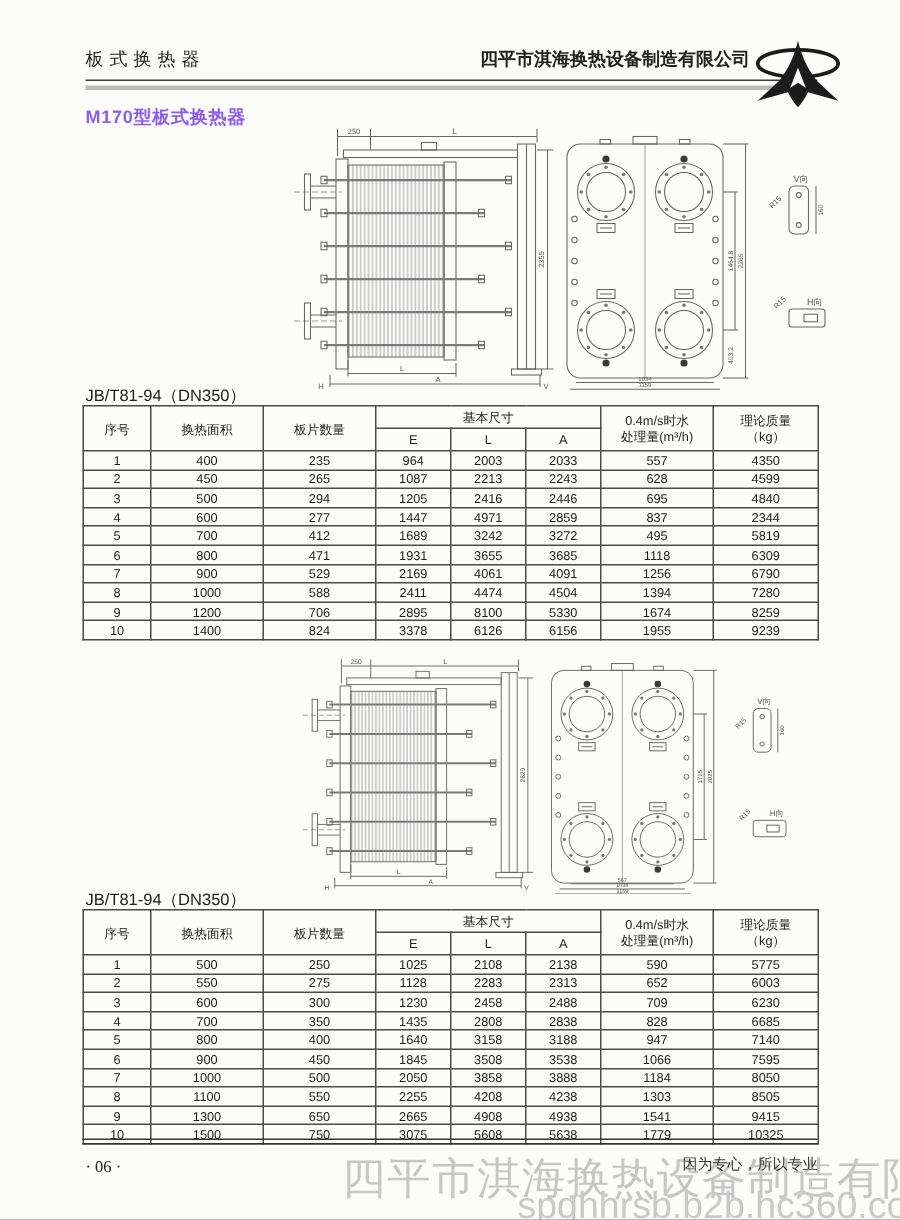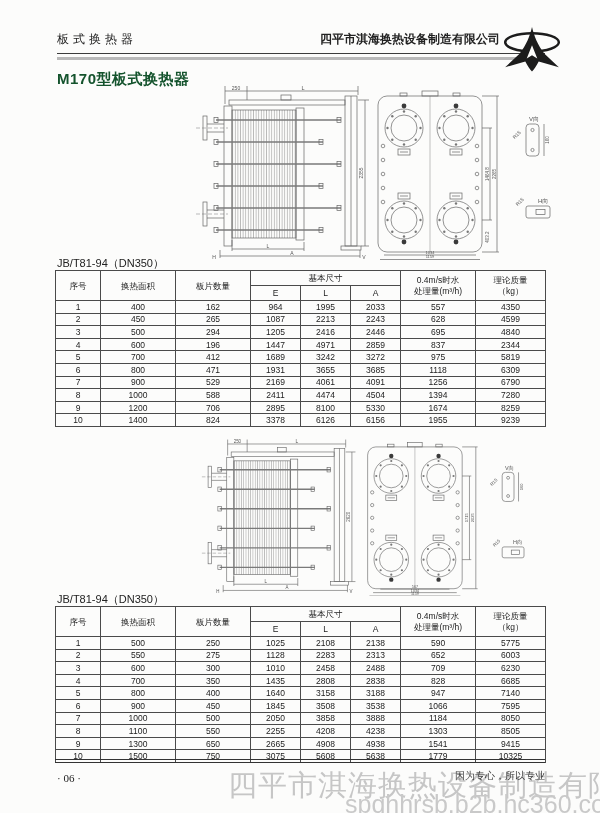--- a/index.html
+++ b/index.html
@@ -9,21 +9,21 @@
     font-family:"Liberation Sans","DejaVu Sans",sans-serif;
     color:#1e1e1e;
   }
   
   .hdr-left { position:absolute; left:57px; top:31px; font-size:12px; letter-spacing:4px; color:#222; }
   .hdr-right { position:absolute; right:100px; top:31px; font-size:12px; font-weight:bold; color:#222; white-space:nowrap; }
   .hdr-rule-dark { position:absolute; left:57px; top:53px; width:488px; height:0; border-top:1.5px solid #3c3c3c; }
   .hdr-rule-gray { position:absolute; left:57px; top:57px; width:488px; height:3px; background:#b9b9b9; }
   .logo { position:absolute; left:503px; top:26px; width:58px; height:46px; }
   
-  .sec-title { position:absolute; left:57px; font-size:15px; font-weight:bold; color:#14532d; letter-spacing:0.5px;text-align:right; }
+  .sec-title { position:absolute; left:57px; font-size:12px; font-weight:bold; color:#8b5cf6; letter-spacing:0.5px;text-align:right; }
   .jb-label { position:absolute; left:57px; font-size:11px; color:#222; }
   
   .spec-table {
     position:absolute; left:55px; border-collapse:collapse; table-layout:fixed;
     width:490px; font-size:8.5px; color:#1c1c1c; border:1px solid #0369a1;
   }
   .spec-table th, .spec-table td {
     border:1px solid #4a4a4a; text-align:center; vertical-align:middle;
     padding:0; font-weight:normal; height:11.6px; line-height:10px;
     overflow:hidden; white-space:nowrap;
@@ -281,23 +281,23 @@
       <tr>
         <th>E</th>
         <th>L</th>
         <th>A</th>
       </tr>
     </thead>
     <tbody>
         <tr>
           <td>1</td>
           <td>400</td>
-          <td>162</td>
+          <td>235</td>
           <td>964</td>
-          <td>1995</td>
+          <td>2003</td>
           <td>2033</td>
           <td>557</td>
           <td>4350</td>
         </tr>
         <tr>
           <td>2</td>
           <td>450</td>
           <td>265</td>
           <td>1087</td>
           <td>2213</td>
@@ -311,35 +311,35 @@
           <td>294</td>
           <td>1205</td>
           <td>2416</td>
           <td>2446</td>
           <td>695</td>
           <td>4840</td>
         </tr>
         <tr>
           <td>4</td>
           <td>600</td>
-          <td>196</td>
+          <td>277</td>
           <td>1447</td>
           <td>4971</td>
           <td>2859</td>
           <td>837</td>
           <td>2344</td>
         </tr>
         <tr>
           <td>5</td>
           <td>700</td>
           <td>412</td>
           <td>1689</td>
           <td>3242</td>
           <td>3272</td>
-          <td>975</td>
+          <td>495</td>
           <td>5819</td>
         </tr>
         <tr>
           <td>6</td>
           <td>800</td>
           <td>471</td>
           <td>1931</td>
           <td>3655</td>
           <td>3685</td>
           <td>1118</td>
@@ -610,21 +610,21 @@
           <td>1128</td>
           <td>2283</td>
           <td>2313</td>
           <td>652</td>
           <td>6003</td>
         </tr>
         <tr>
           <td>3</td>
           <td>600</td>
           <td>300</td>
-          <td>1010</td>
+          <td>1230</td>
           <td>2458</td>
           <td>2488</td>
           <td>709</td>
           <td>6230</td>
         </tr>
         <tr>
           <td>4</td>
           <td>700</td>
           <td>350</td>
           <td>1435</td>

